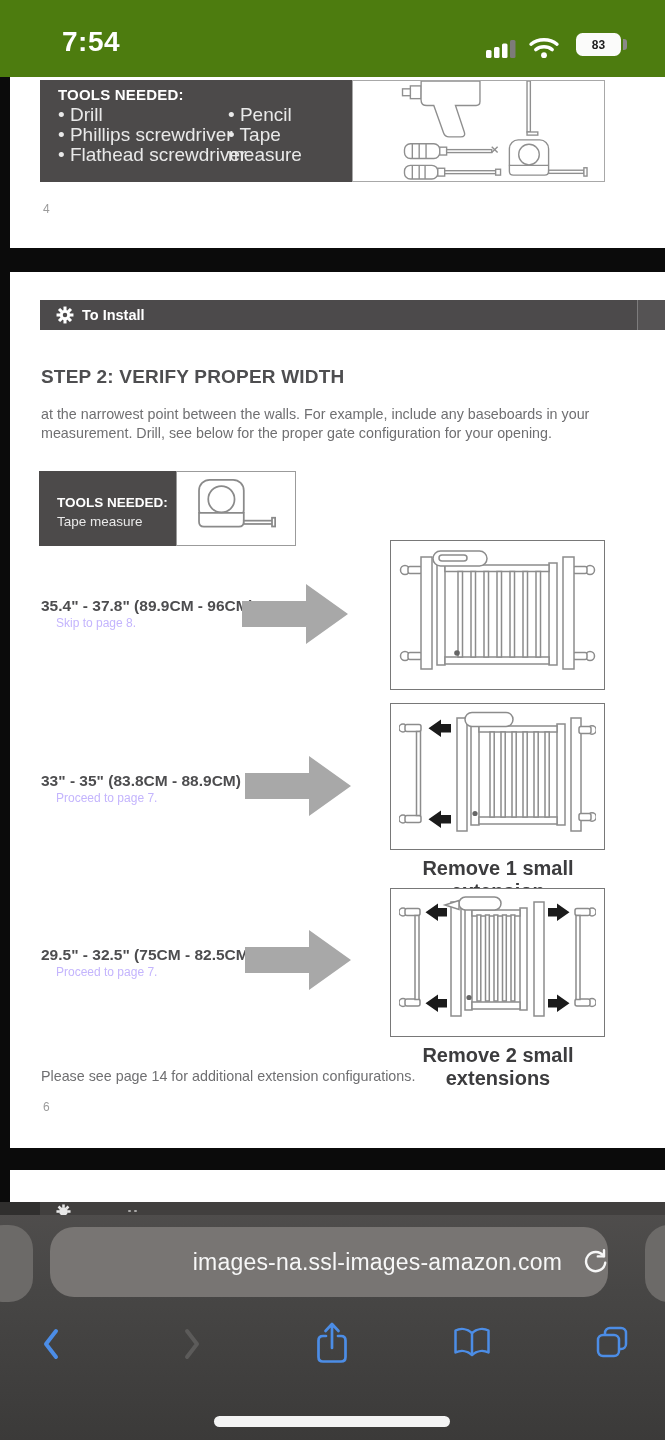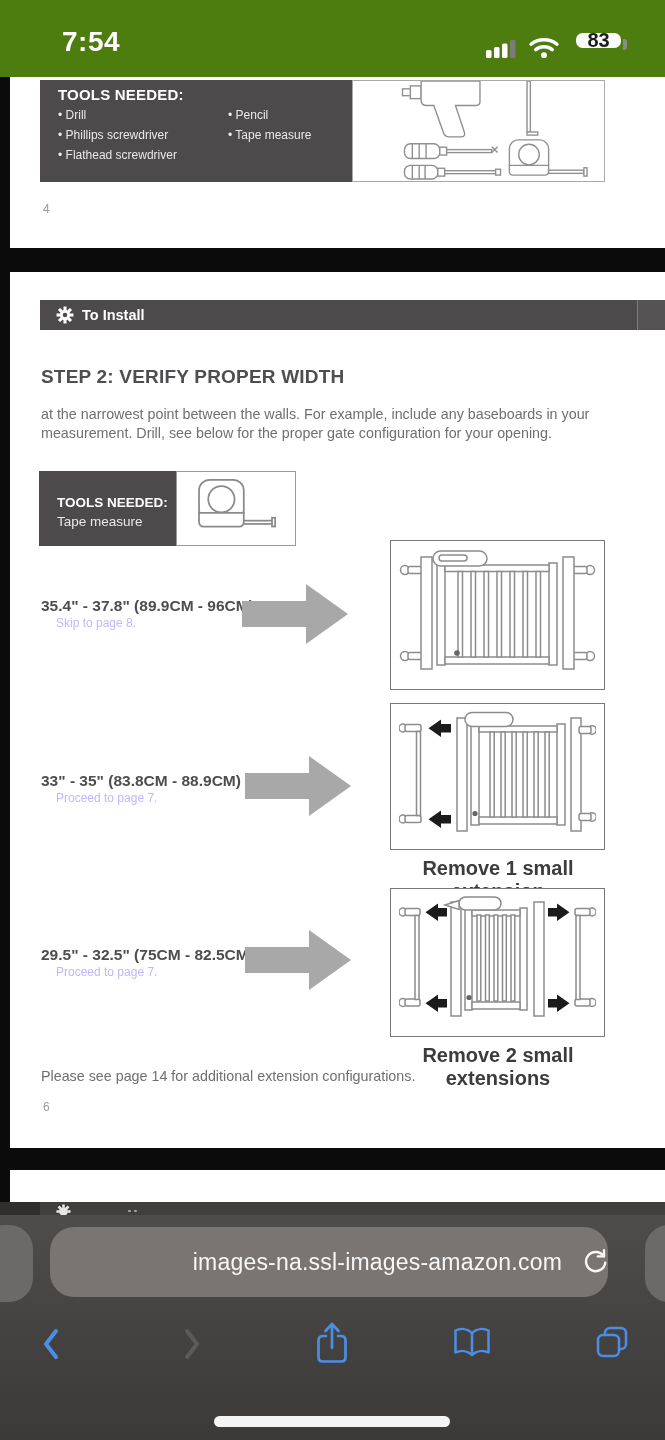--- a/index.html
+++ b/index.html
@@ -3,34 +3,34 @@
 <meta charset="utf-8">
 <style>
   html,body{margin:0;padding:0;background:#000;}
   .screen{position:relative;width:665px;height:1440px;background:#0b0b0b;overflow:hidden;
           font-family:"Liberation Sans",sans-serif;}
   .abs{position:absolute;}
 
   
   .statusbar{position:absolute;left:0;top:0;width:665px;height:77px;background:#4d7c0f;}
   .status-time{position:absolute;left:62px;top:26px;color:#fff;font-size:28px;font-weight:bold;letter-spacing:.5px;}
-  .battery{position:absolute;left:576px;top:33px;width:45px;height:15px;background:#fbfbfa;border-radius:6.5px;
-           display:flex;align-items:center;justify-content:center;color:#1d1d1d;font-size:20px;font-weight:bold;}
+  .battery{position:absolute;left:576px;top:33px;width:45px;height:23px;background:#fbfbfa;border-radius:6.5px;
+           display:flex;align-items:center;justify-content:center;color:#1d1d1d;font-size:12px;font-weight:bold;}
   .battery-nub{position:absolute;left:623px;top:39px;width:4px;height:11px;border-radius:0 3px 3px 0;background:#8b8a88;}
 
   
   .page-bg{position:absolute;left:10px;background:#fff;width:655px;}
   .p1{top:77px;height:171px;}
   .p2{top:272px;height:876px;}
   .p3{top:1170px;height:40px;}
 
   
   .toolsbox1{position:absolute;left:40px;top:80px;width:312px;height:102px;background:#4c4a4a;color:#e9e9e9;}
   .tb1-title{position:absolute;left:18px;top:6px;font-size:15px;font-weight:bold;color:#fff;letter-spacing:.2px;}
-  .tb1-col{position:absolute;top:25px;font-size:12px;line-height:20px;}
+  .tb1-col{position:absolute;top:25px;font-size:19px;line-height:20px;}
   .tb1-col ul{margin:0;padding:0;list-style:none;}
   .tb1-col li::before{content:"• ";}
   .col-a{left:18px;} .col-b{left:188px;}
   .illus1{position:absolute;left:352px;top:80px;width:253px;height:102px;background:#fff;border:1px solid #a8a8a8;box-sizing:border-box;}
   .pagenum{position:absolute;color:#9b9b9b;font-size:12px;}
   .pn4{left:43px;top:202px;} .pn6{left:43px;top:1100px;}
 
   
   .sectionbar{position:absolute;left:40px;top:300px;width:625px;height:30px;background:#4c4a4b;}
   .sectionbar .seam{position:absolute;left:597px;top:0;width:1px;height:30px;background:rgba(255,255,255,.28);}

